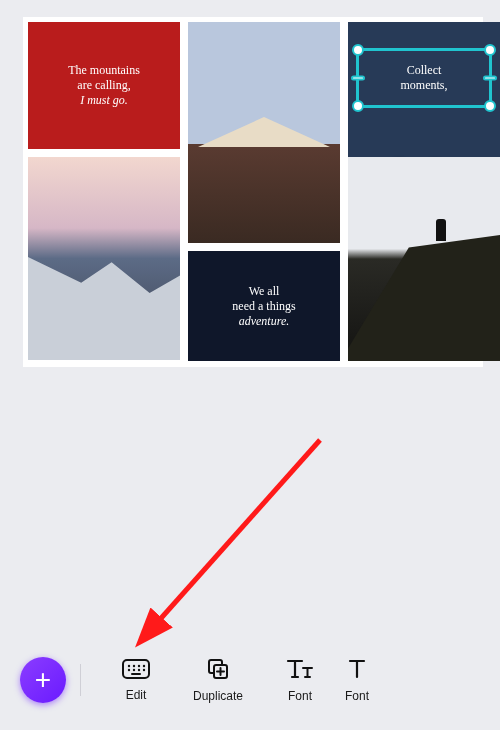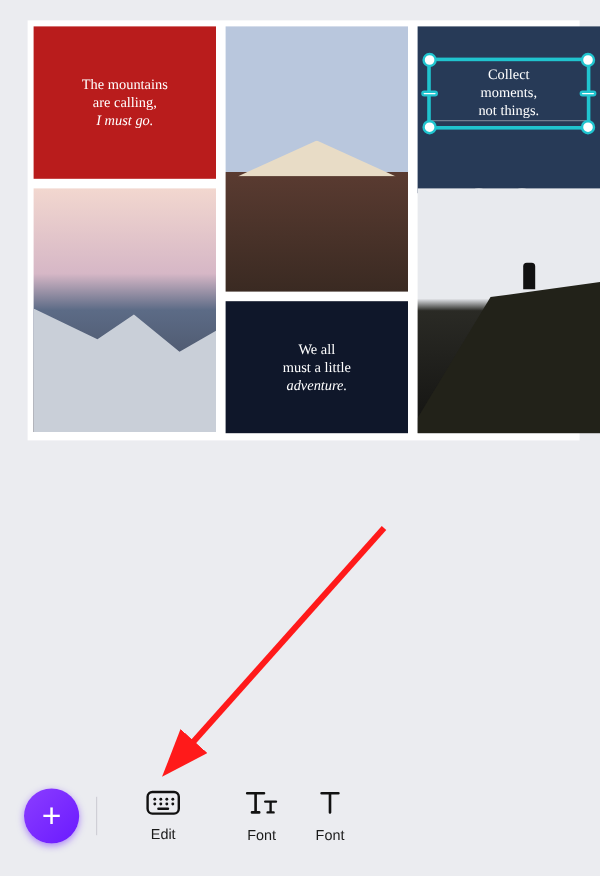--- a/index.html
+++ b/index.html
@@ -127,21 +127,20 @@
   <div class="tile tile-green">
     <span>The mountains</span>
     <span>are calling,</span>
     <span class="l3">I must go.</span>
   </div>
   <div class="tile tile-peak"></div>
   <div class="tile tile-navy">
     <div class="selectbox">
       <span>Collect</span>
       <span>moments,</span>
-      <span class="l3">not things.</span>
       <span class="handle h-tl"></span>
       <span class="handle h-tr"></span>
       <span class="handle h-bl"></span>
       <span class="handle h-br"></span>
       <span class="midh mh-l"></span>
       <span class="midh mh-r"></span>
     </div>
   </div>
   <div class="optbtn ob1">
     <svg width="16" height="16" viewBox="0 0 16 16">
@@ -153,21 +152,21 @@
   </div>
   <div class="optbtn ob2">
     <svg width="16" height="16" viewBox="0 0 16 16">
       <path d="M8 1 L8 15 M1 8 L15 8" stroke="#222" stroke-width="1.6"></path>
       <path d="M8 0 L6 3 L10 3 Z M8 16 L6 13 L10 13 Z M0 8 L3 6 L3 10 Z M16 8 L13 6 L13 10 Z" fill="#222"></path>
     </svg>
   </div>
   <div class="tile tile-rock"></div>
   <div class="tile tile-khaki">
     <span>We all</span>
-    <span>must a little</span>
+    <span>need a things</span>
     <span class="l3">adventure.</span>
   </div>
   <div class="tile tile-sil"></div>
 </div>
 
 <svg class="arrow-svg" width="210" height="220">
   <defs>
     <marker id="ah" markerWidth="10" markerHeight="10" refX="2" refY="3" orient="auto">
       <path d="M0,0 L0,6 L8,3 Z" fill="#ff1a1a"></path>
     </marker>
@@ -189,20 +188,28 @@
         <circle cx="23" cy="8" r="1.2" fill="#111"></circle>
       <circle cx="8" cy="12" r="1.2" fill="#111"></circle>
         <circle cx="13" cy="12" r="1.2" fill="#111"></circle>
         <circle cx="18" cy="12" r="1.2" fill="#111"></circle>
         <circle cx="23" cy="12" r="1.2" fill="#111"></circle>
       <rect x="10" y="15" width="10" height="2" rx="1" fill="#111"></rect>
     </svg>
     <span>Edit</span>
   </div>
   <div class="tbtn">
+    <svg width="24" height="24" viewBox="0 0 24 24">
+      <rect x="3" y="3" width="13" height="13" rx="2" fill="none" stroke="#111" stroke-width="2"></rect>
+      <rect x="8" y="8" width="13" height="13" rx="2" fill="#ebecf0" stroke="#111" stroke-width="2"></rect>
+      <path d="M14.5 11 L14.5 18 M11 14.5 L18 14.5" stroke="#111" stroke-width="2" stroke-linecap="round"></path>
+    </svg>
+    <span>Duplicate</span>
+  </div>
+  <div class="tbtn">
     <svg width="28" height="24" viewBox="0 0 28 24">
       <path d="M2 4 L16 4 M9 4 L9 20 M6 20 L12 20" fill="none" stroke="#111" stroke-width="2.2" stroke-linecap="round"></path>
       <path d="M17 11 L26 11 M21.5 11 L21.5 20 M19 20 L24 20" fill="none" stroke="#111" stroke-width="2" stroke-linecap="round"></path>
     </svg>
     <span>Font</span>
   </div>
   <div class="tbtn tbtn-font2">
     <svg width="18" height="24" viewBox="0 0 18 24">
       <path d="M2 4 L16 4 M9 4 L9 20" fill="none" stroke="#111" stroke-width="2.2" stroke-linecap="round"></path>
     </svg>

